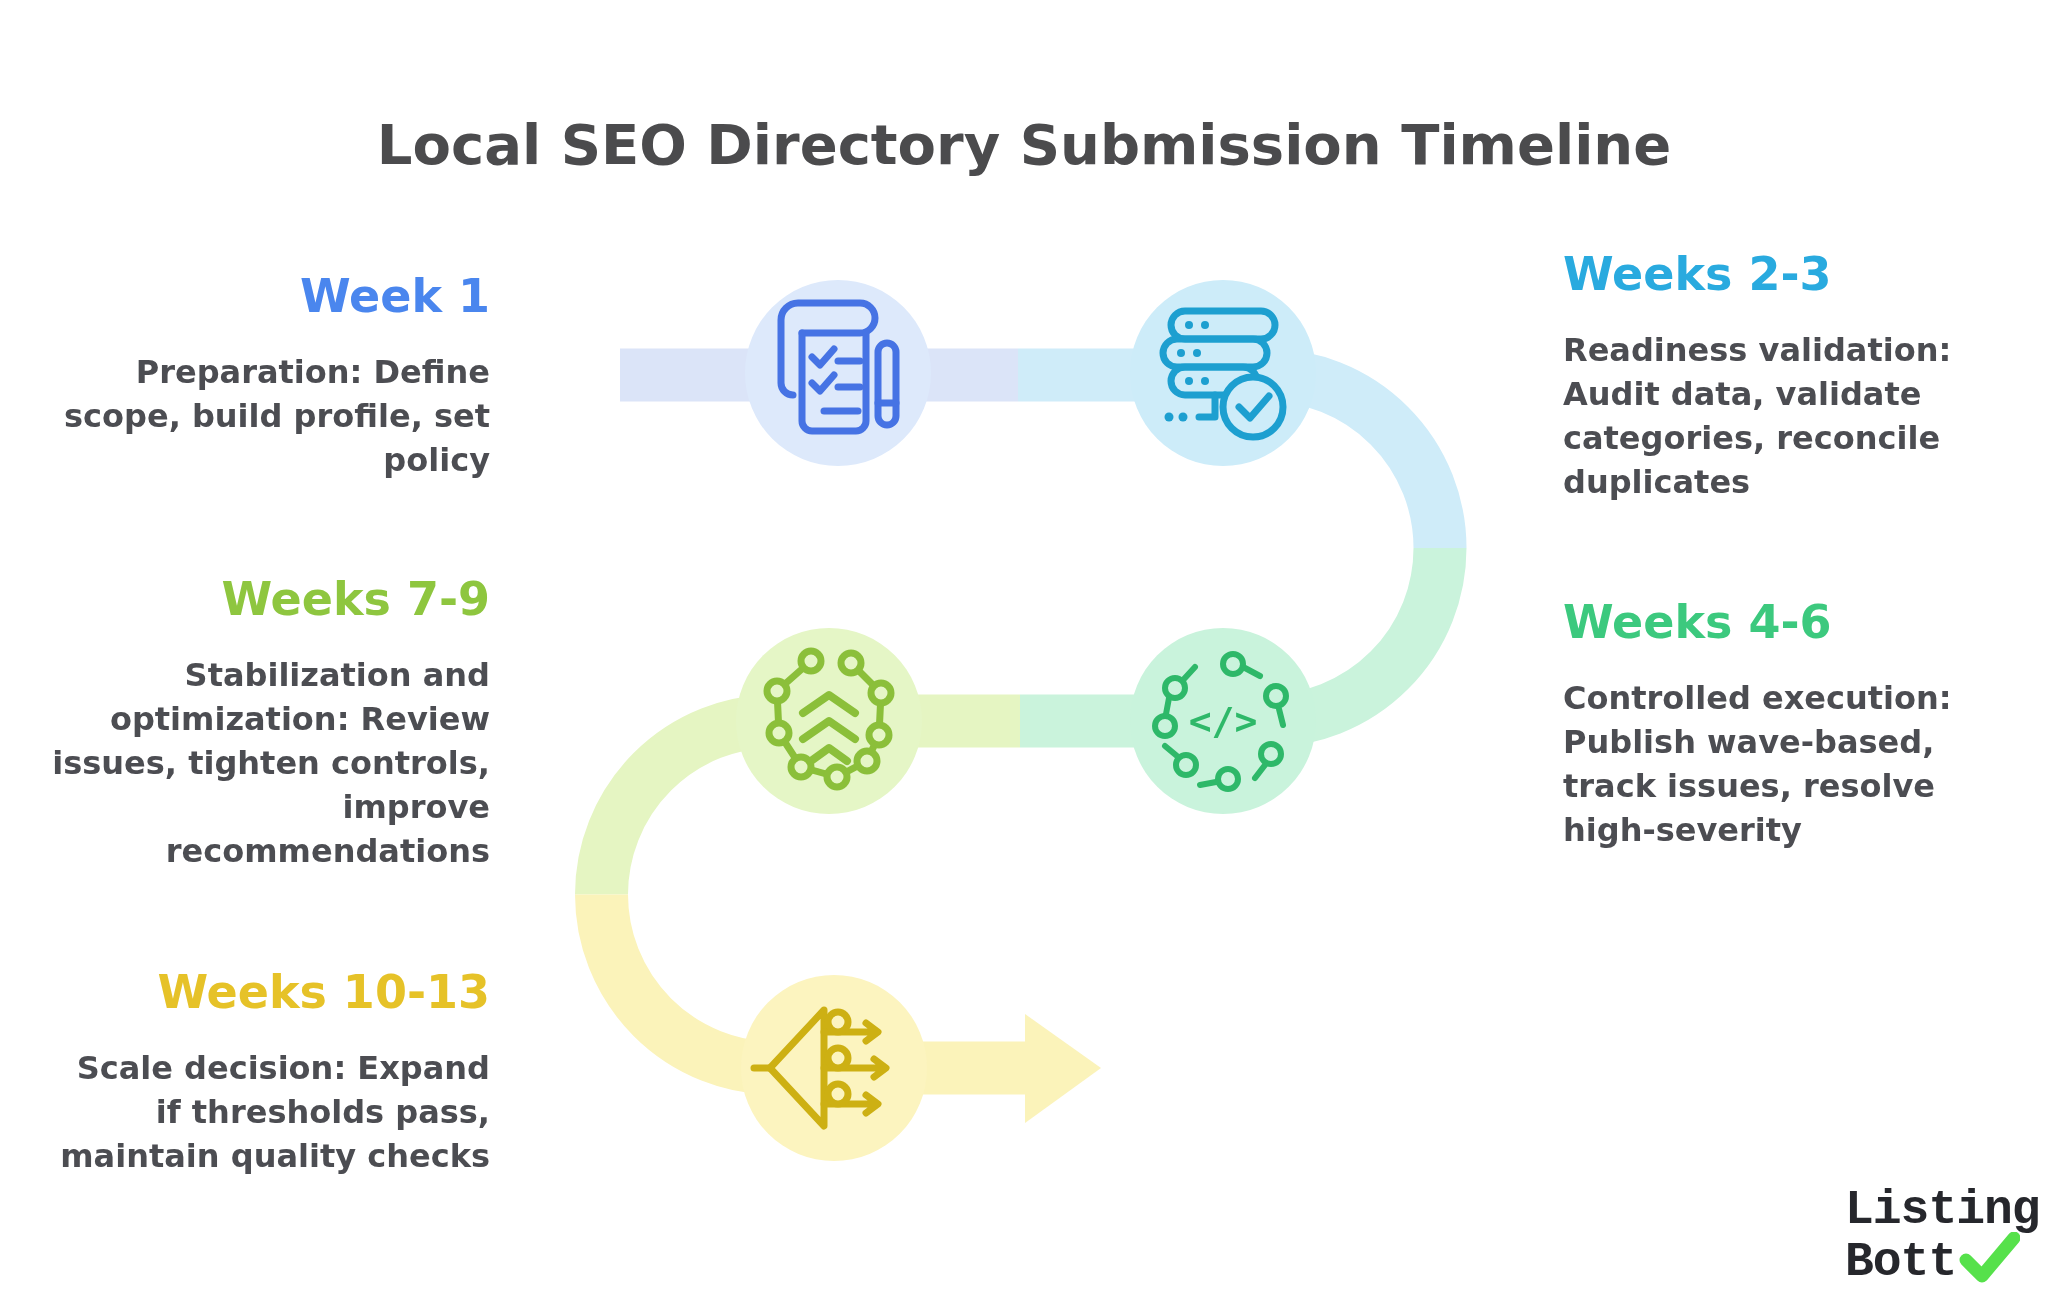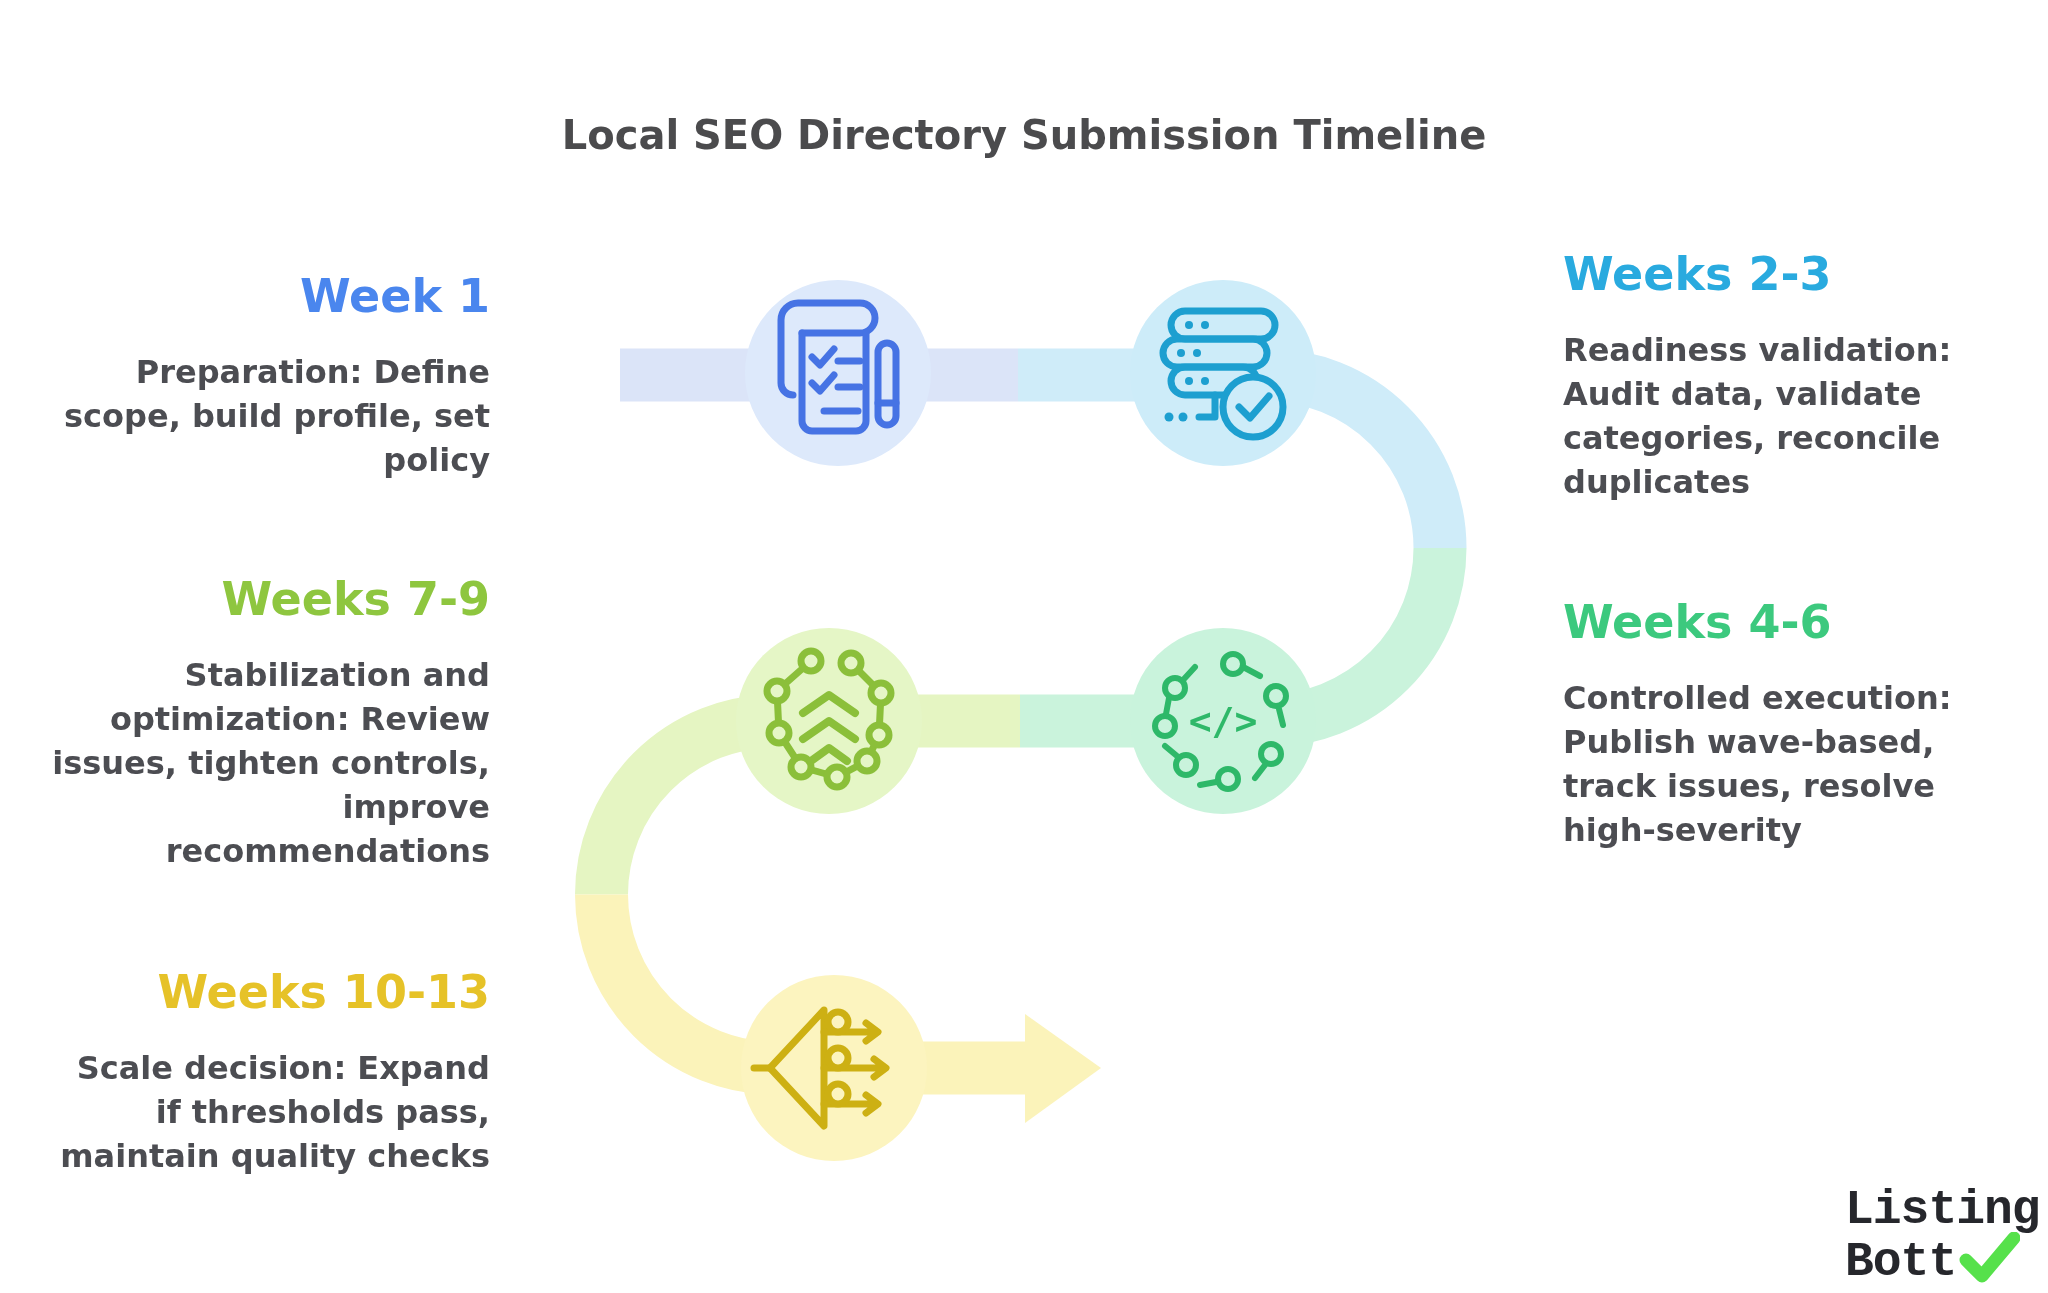--- a/index.html
+++ b/index.html
@@ -8,21 +8,21 @@
     width:2048px;height:1293px;
     background:#ffffff;
     overflow:hidden;
     font-family:"DejaVu Sans",sans-serif;
   }
   #timeline-svg{position:absolute;left:0;top:0;}
   .page-title{
     position:absolute;
     left:0;top:112px;width:2048px;
     text-align:center;
-    font-size:40px;font-weight:bold;
+    font-size:56px;font-weight:bold;
     color:#4b4b4d;letter-spacing:0px;
   }
   .step{position:absolute;}
   .step.left{text-align:right;width:520px;}
   .step.right{text-align:left;width:520px;}
   .step h2{
     margin:0 0 30px 0;
     font-size:46px;line-height:1.05;font-weight:bold;
   }
   .step p{

